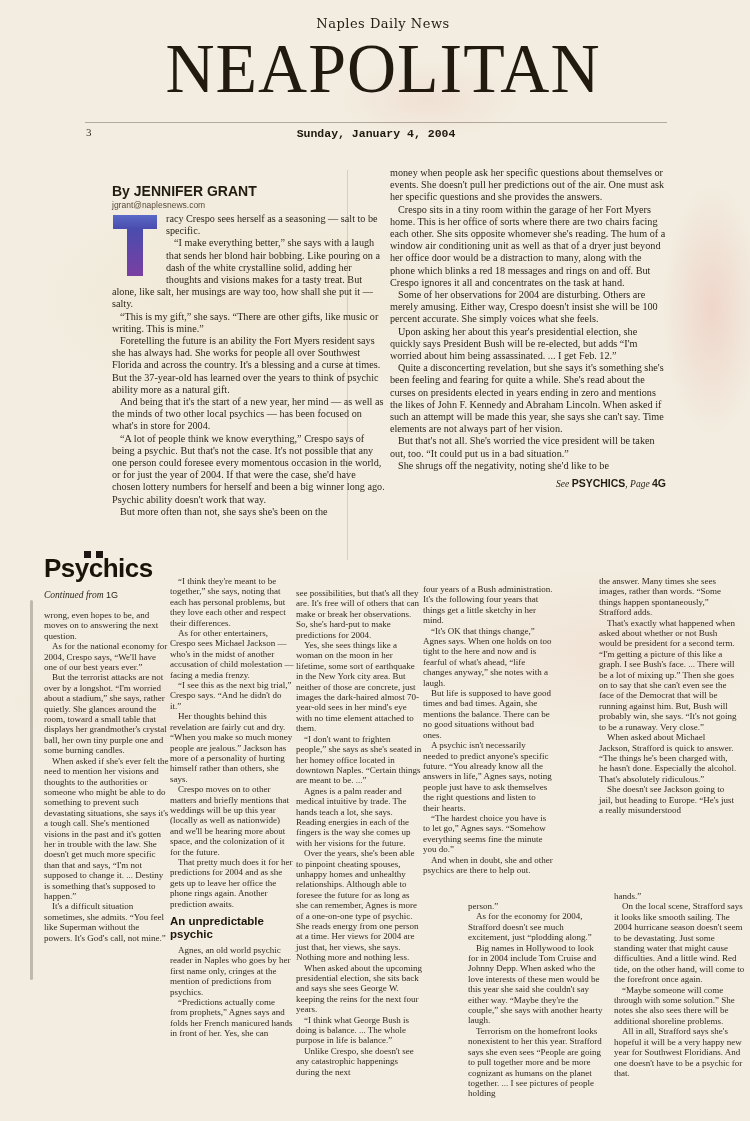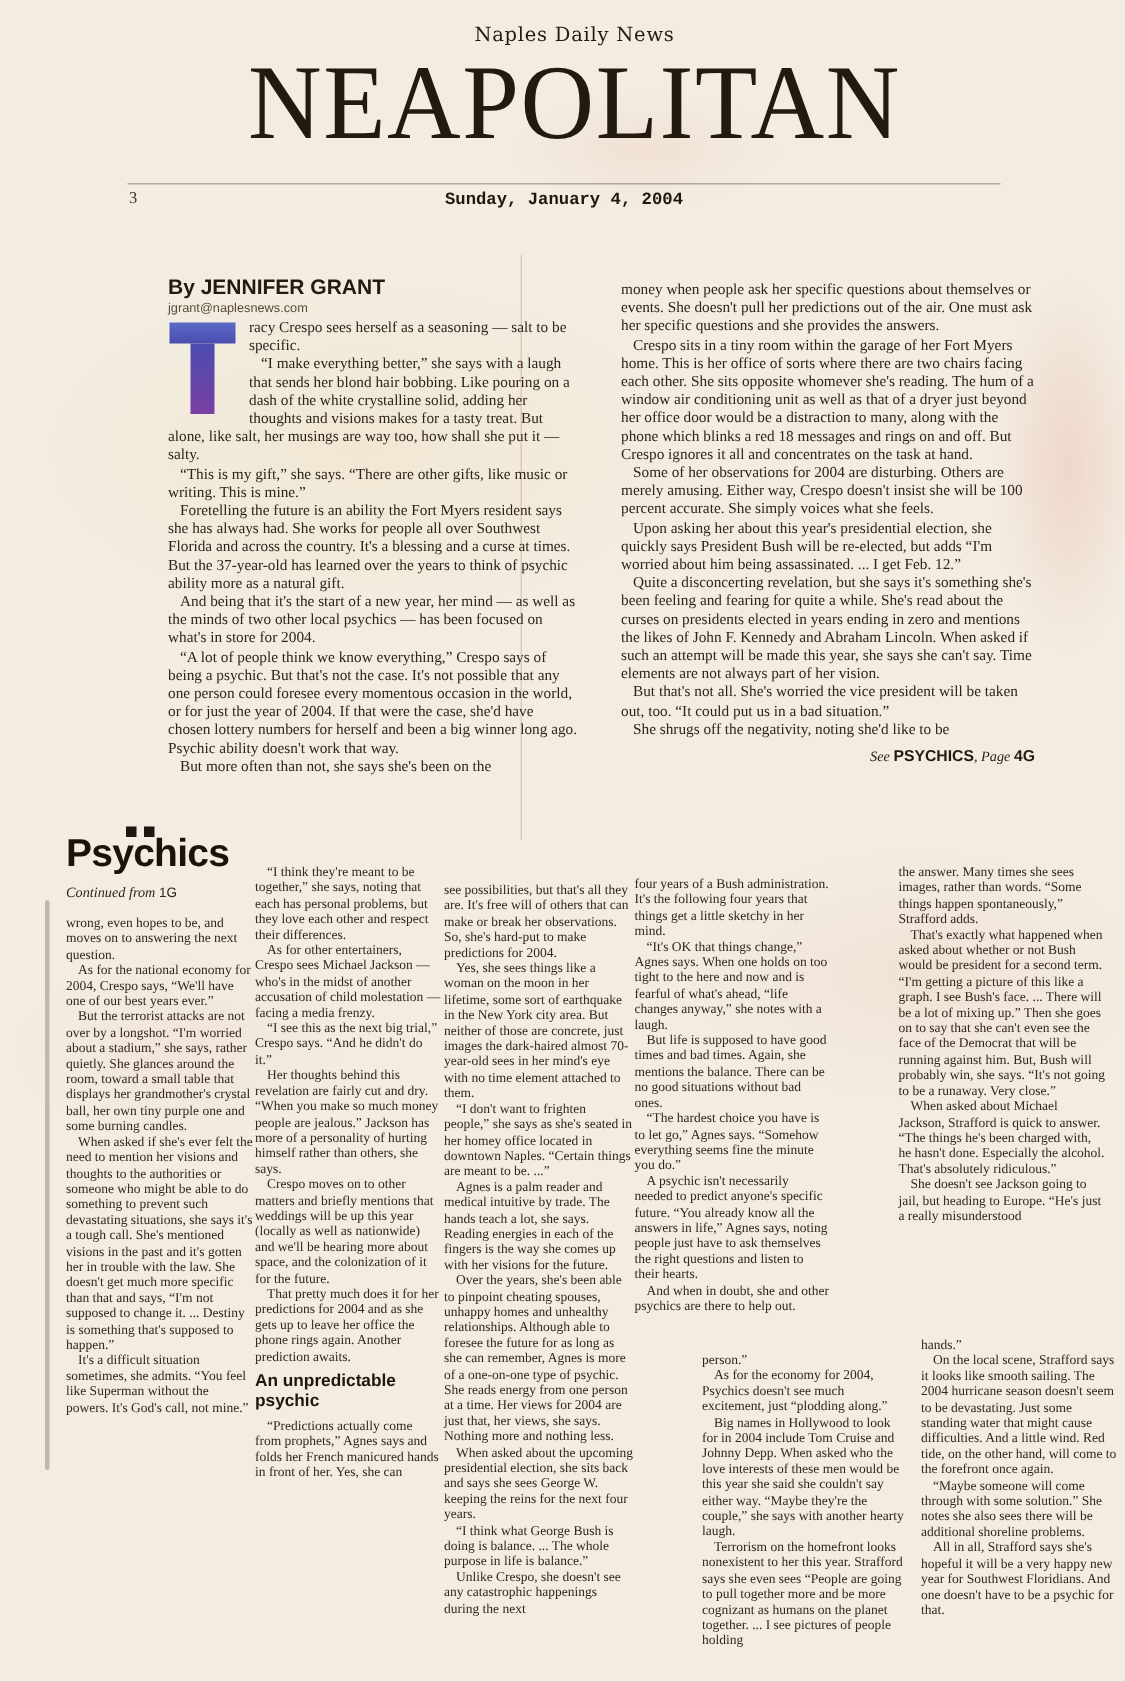--- a/index.html
+++ b/index.html
@@ -34,21 +34,21 @@
     font-family:Liberation Mono, monospace; font-weight:bold; font-size:11.5px; color:#20170e;
   }
   
   .byline-block { position:absolute; left:112px; top:183px; }
   .byline { font-family:"Liberation Sans", sans-serif; font-weight:bold; font-size:14px; color:#241b10; }
   .byline-email { font-family:"Liberation Sans", sans-serif; font-size:8.5px; color:#55born;} 
   .byline-email { font-family:"Liberation Sans", sans-serif; font-size:8.5px; color:#5a4a36; margin-top:1px; }
   
   .article-col { position:absolute; font-size:10.2px; line-height:12.2px; text-align:left; }
   .col1 { left:112px; top:213px; width:273px; }
-  .col2 { left:390px; top:188px; width:276px;margin-left:24px; }
+  .col2 { left:390px; top:167px; width:276px; }
   .article-col p, .lower-col p { margin:0; text-indent:8px; }
   .article-col .flow p:first-child, .lower-col .flow p:first-child { text-indent:0; }
   .indent-first p:first-child { text-indent:8px !important; }
   
   .dropcap { float:left; width:46px; height:62px; margin:2px 8px 0 0; display:block; }
   .dropcap .hbar { display:block; width:44px; height:14px; margin:0 auto; background:linear-gradient(180deg,#5a6ac6,#4a4cae); }
   .dropcap .vbar { display:block; width:16px; height:47px; margin:0 auto; background:linear-gradient(180deg,#4a4cae,#7a3fa2); }
   .sr { position:absolute; width:1px; height:1px; overflow:hidden; clip:rect(0 0 0 0); white-space:nowrap; }
   
   .jumpline { margin-top:5px; text-align:right; font-size:9.5px; color:#241b10; }
@@ -149,20 +149,21 @@
     <div class="flow indent-first">
         <p>“I think they're meant to be together,” she says, noting that each has personal problems, but they love each other and respect their differences.</p>
         <p>As for other entertainers, Crespo sees Michael Jackson — who's in the midst of another accusation of child molestation — facing a media frenzy.</p>
         <p>“I see this as the next big trial,” Crespo says. “And he didn't do it.”</p>
         <p>Her thoughts behind this revelation are fairly cut and dry. “When you make so much money people are jealous.” Jackson has more of a personality of hurting himself rather than others, she says.</p>
         <p>Crespo moves on to other matters and briefly mentions that weddings will be up this year (locally as well as nationwide) and we'll be hearing more about space, and the colonization of it for the future.</p>
         <p>That pretty much does it for her predictions for 2004 and as she gets up to leave her office the phone rings again. Another prediction awaits.</p>
       </div>
     <div class="subhead">An unpredictable psychic</div>
     <div class="flow indent-first">
+        <p>Agnes, an old world psychic reader in Naples who goes by her first name only, cringes at the mention of predictions from psychics.</p>
         <p>“Predictions actually come from prophets,” Agnes says and folds her French manicured hands in front of her. Yes, she can</p>
       </div>
   </div>
 
   <div class="lower-col colC">
     <div class="flow">
         <p>see possibilities, but that's all they are. It's free will of others that can make or break her observations. So, she's hard-put to make predictions for 2004.</p>
         <p>Yes, she sees things like a woman on the moon in her lifetime, some sort of earthquake in the New York city area. But neither of those are concrete, just images the dark-haired almost 70-year-old sees in her mind's eye with no time element attached to them.</p>
         <p>“I don't want to frighten people,” she says as she's seated in her homey office located in downtown Naples. “Certain things are meant to be. ...”</p>
         <p>Agnes is a palm reader and medical intuitive by trade. The hands teach a lot, she says. Reading energies in each of the fingers is the way she comes up with her visions for the future.</p>
@@ -171,39 +172,39 @@
         <p>“I think what George Bush is doing is balance. ... The whole purpose in life is balance.”</p>
         <p>Unlike Crespo, she doesn't see any catastrophic happenings during the next</p>
       </div>
   </div>
 
   <div class="lower-col colD">
     <div class="flow">
         <p>four years of a Bush administration. It's the following four years that things get a little sketchy in her mind.</p>
         <p>“It's OK that things change,” Agnes says. When one holds on too tight to the here and now and is fearful of what's ahead, “life changes anyway,” she notes with a laugh.</p>
         <p>But life is supposed to have good times and bad times. Again, she mentions the balance. There can be no good situations without bad ones.</p>
+        <p>A psychic isn't necessarily needed to predict anyone's specific future. “You already know all the answers in life,” Agnes says, noting people just have to ask themselves the right questions and listen to their hearts.</p>
         <p>“The hardest choice you have is to let go,” Agnes says. “Somehow everything seems fine the minute you do.”</p>
-        <p>A psychic isn't necessarily needed to predict anyone's specific future. “You already know all the answers in life,” Agnes says, noting people just have to ask themselves the right questions and listen to their hearts.</p>
         <p>And when in doubt, she and other psychics are there to help out.</p>
       </div>
   </div>
 
   <div class="lower-col colE">
     <div class="flow">
         <p>the answer. Many times she sees images, rather than words. “Some things happen spontaneously,” Strafford adds.</p>
         <p>That's exactly what happened when asked about whether or not Bush would be president for a second term. “I'm getting a picture of this like a graph. I see Bush's face. ... There will be a lot of mixing up.” Then she goes on to say that she can't even see the face of the Democrat that will be running against him. But, Bush will probably win, she says. “It's not going to be a runaway. Very close.”</p>
         <p>When asked about Michael Jackson, Strafford is quick to answer. “The things he's been charged with, he hasn't done. Especially the alcohol. That's absolutely ridiculous.”</p>
         <p>She doesn't see Jackson going to jail, but heading to Europe. “He's just a really misunderstood</p>
       </div>
   </div>
 
   <div class="lower-col colF">
     <div class="flow">
         <p>person.”</p>
-        <p>As for the economy for 2004, Psychics doesn't see much excitement, just “plodding along.”</p>
+        <p>As for the economy for 2004, Strafford doesn't see much excitement, just “plodding along.”</p>
         <p>Big names in Hollywood to look for in 2004 include Tom Cruise and Johnny Depp. When asked who the love interests of these men would be this year she said she couldn't say either way. “Maybe they're the couple,” she says with another hearty laugh.</p>
         <p>Terrorism on the homefront looks nonexistent to her this year. Strafford says she even sees “People are going to pull together more and be more cognizant as humans on the planet together. ... I see pictures of people holding</p>
       </div>
   </div>
 
   <div class="lower-col colG">
     <div class="flow">
         <p>hands.”</p>
         <p>On the local scene, Strafford says it looks like smooth sailing. The 2004 hurricane season doesn't seem to be devastating. Just some standing water that might cause difficulties. And a little wind. Red tide, on the other hand, will come to the forefront once again.</p>
         <p>“Maybe someone will come through with some solution.” She notes she also sees there will be additional shoreline problems.</p>

